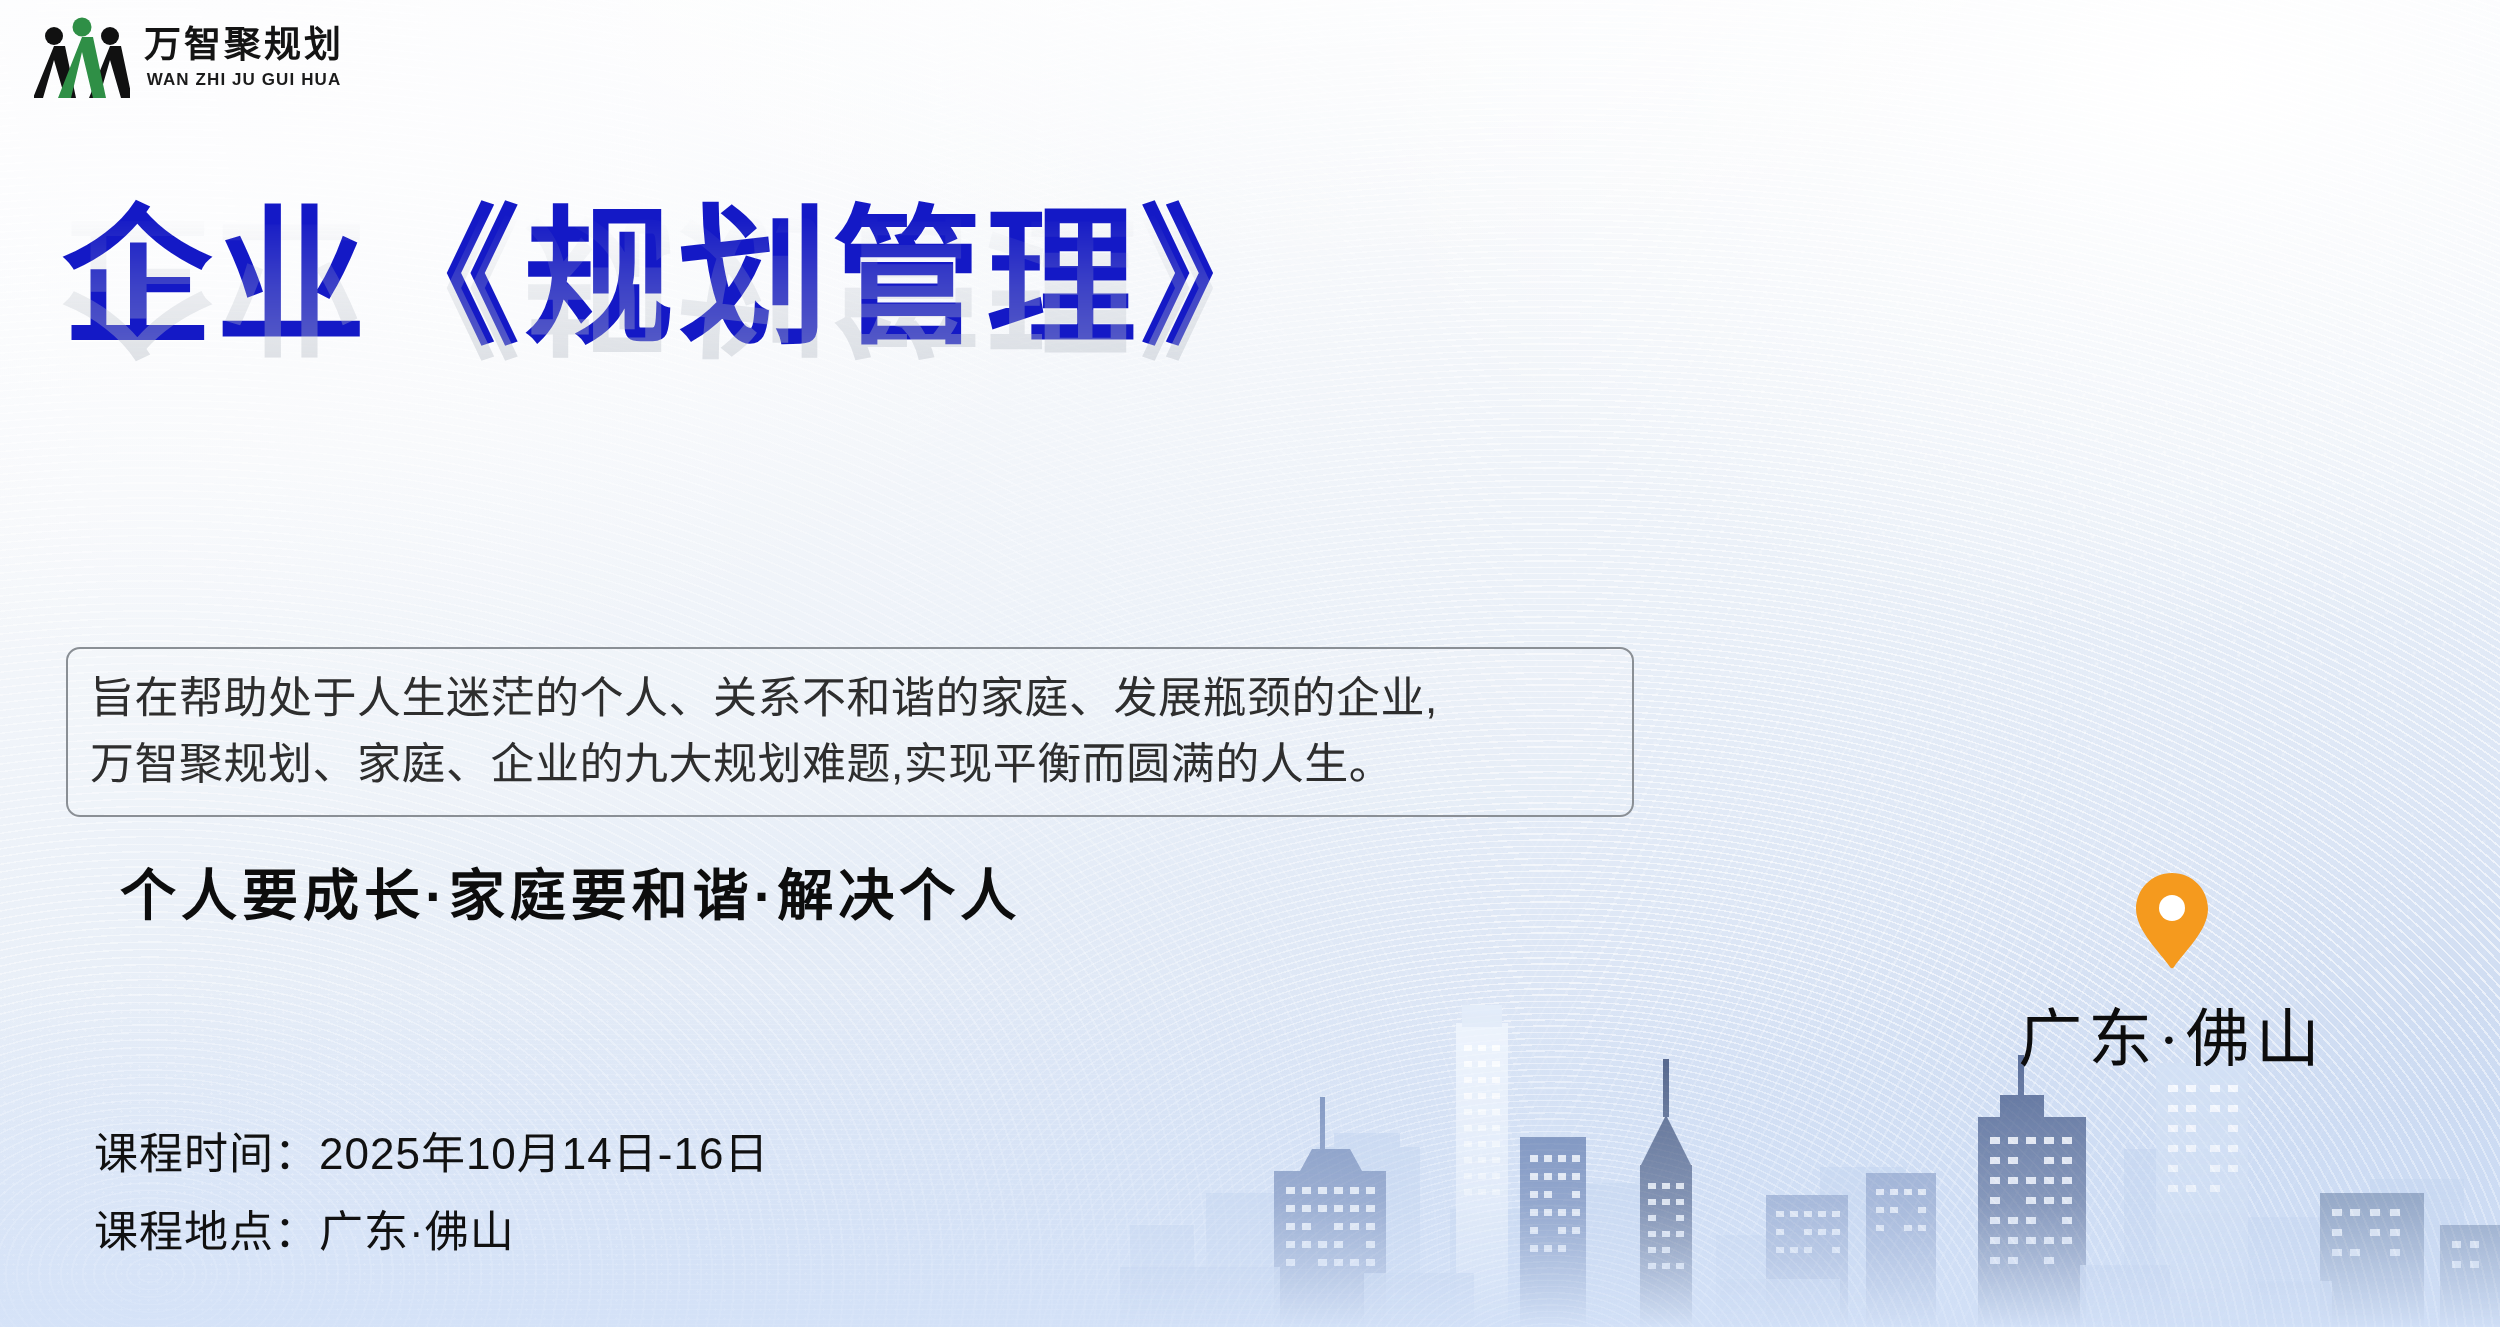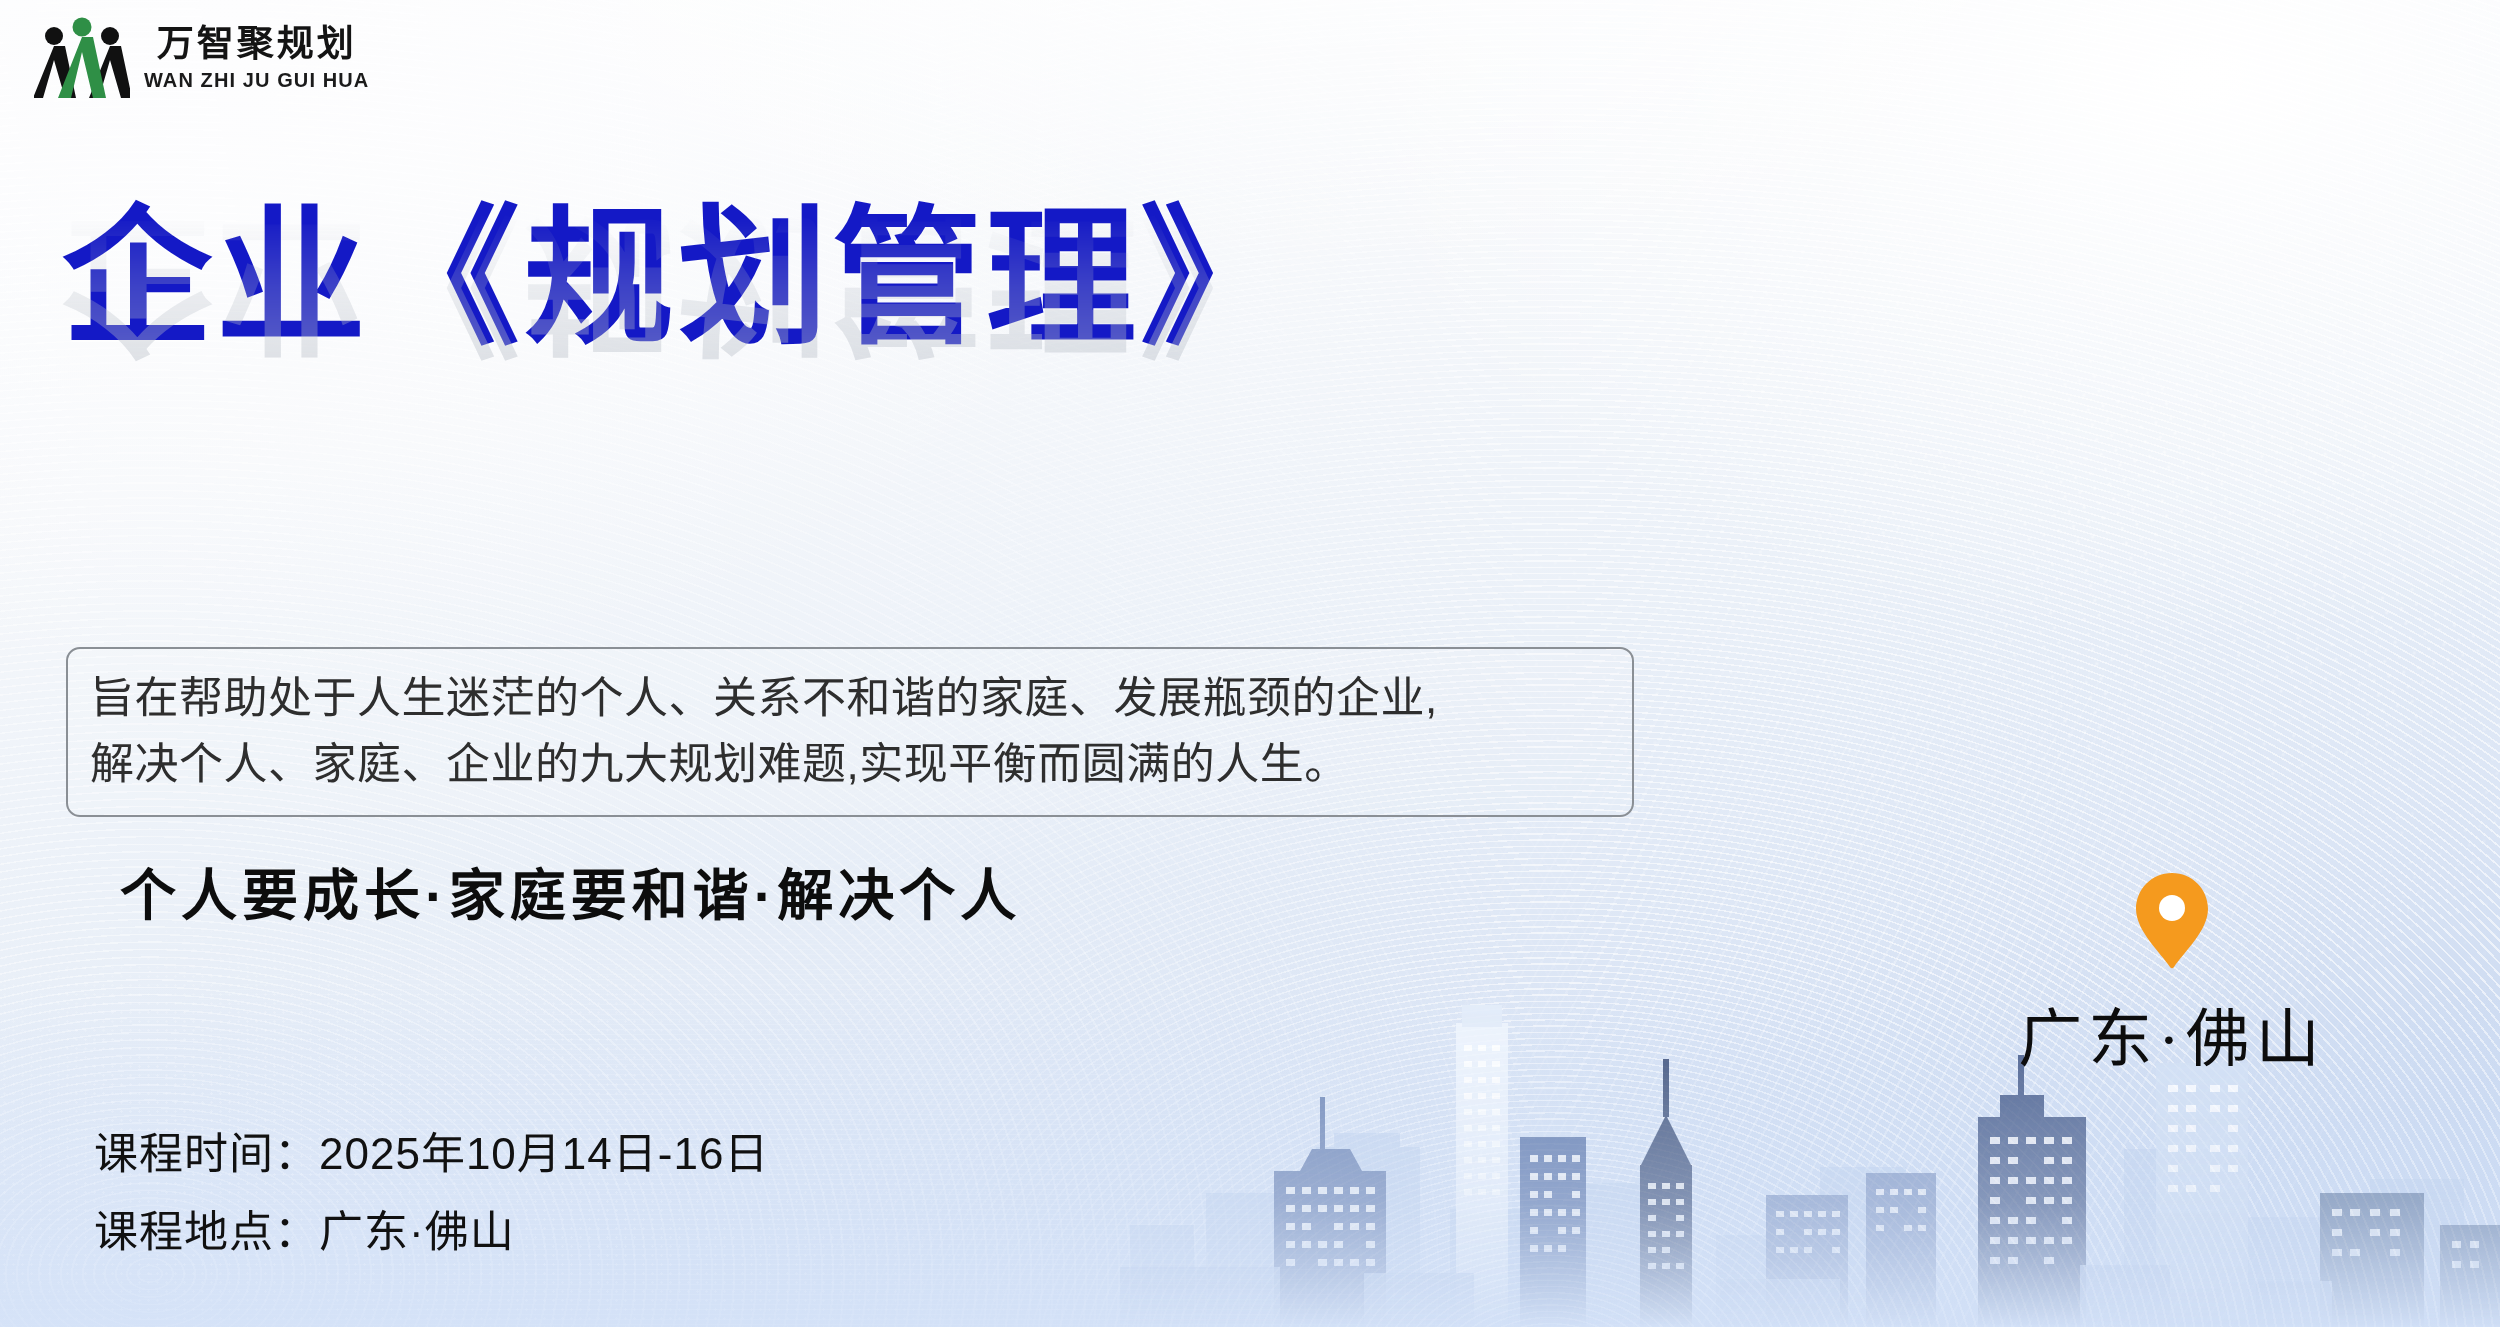--- a/index.html
+++ b/index.html
@@ -81,21 +81,21 @@
 
   
   .logo{position:absolute;left:34px;top:16px;display:flex;align-items:center;gap:14px;}
   .logo-mark{width:96px;height:82px;}
   .logo-text{display:flex;flex-direction:column;line-height:1;align-items:center;}
   .logo-cn{
     font-family:"Liberation Serif","DejaVu Serif",serif;
     font-size:37px;font-weight:700;color:#141414;letter-spacing:3px;
   }
   .logo-en{
-    font-size:20px;font-weight:700;color:#1b1b1b;letter-spacing:1.1px;margin-top:8px;
+    font-size:17px;font-weight:700;color:#1b1b1b;letter-spacing:1.1px;margin-top:8px;
   }
 
   
   .title-block{position:absolute;left:62px;top:196px;width:1700px;}
   .main-title{
     font-family:"Liberation Sans","DejaVu Sans",sans-serif;
     font-size:150px;font-weight:700;color:#1419c6;
     letter-spacing:4px;line-height:1.1;white-space:nowrap;
     text-shadow:0 2px 0 rgba(255,255,255,.55);
   }
@@ -461,21 +461,21 @@
     </div>
   </div>
 
   <div class="title-block">
     <div class="main-title">企业《规划管理》</div>
     <div class="title-reflection">企业《规划管理》</div>
   </div>
 
   <div class="desc-box">
     <div class="desc-line">旨在帮助处于人生迷茫的个人、关系不和谐的家庭、发展瓶颈的企业,</div>
-    <div class="desc-line">解决个人、家庭、企业的九大规划难题,实现平衡而圆满的人生。</div>
+    <div class="desc-line">万智聚规划、家庭、企业的九大规划难题,实现平衡而圆满的人生。</div>
   </div>
 
   <div class="tagline">个人要成长·家庭要和谐·解决个人</div>
 
   <div class="course-info">
     <div class="course-row">课程时间：2025年10月14日-16日</div>
     <div class="course-row">课程地点：广东·佛山</div>
   </div>
 
   <div class="location-badge">

